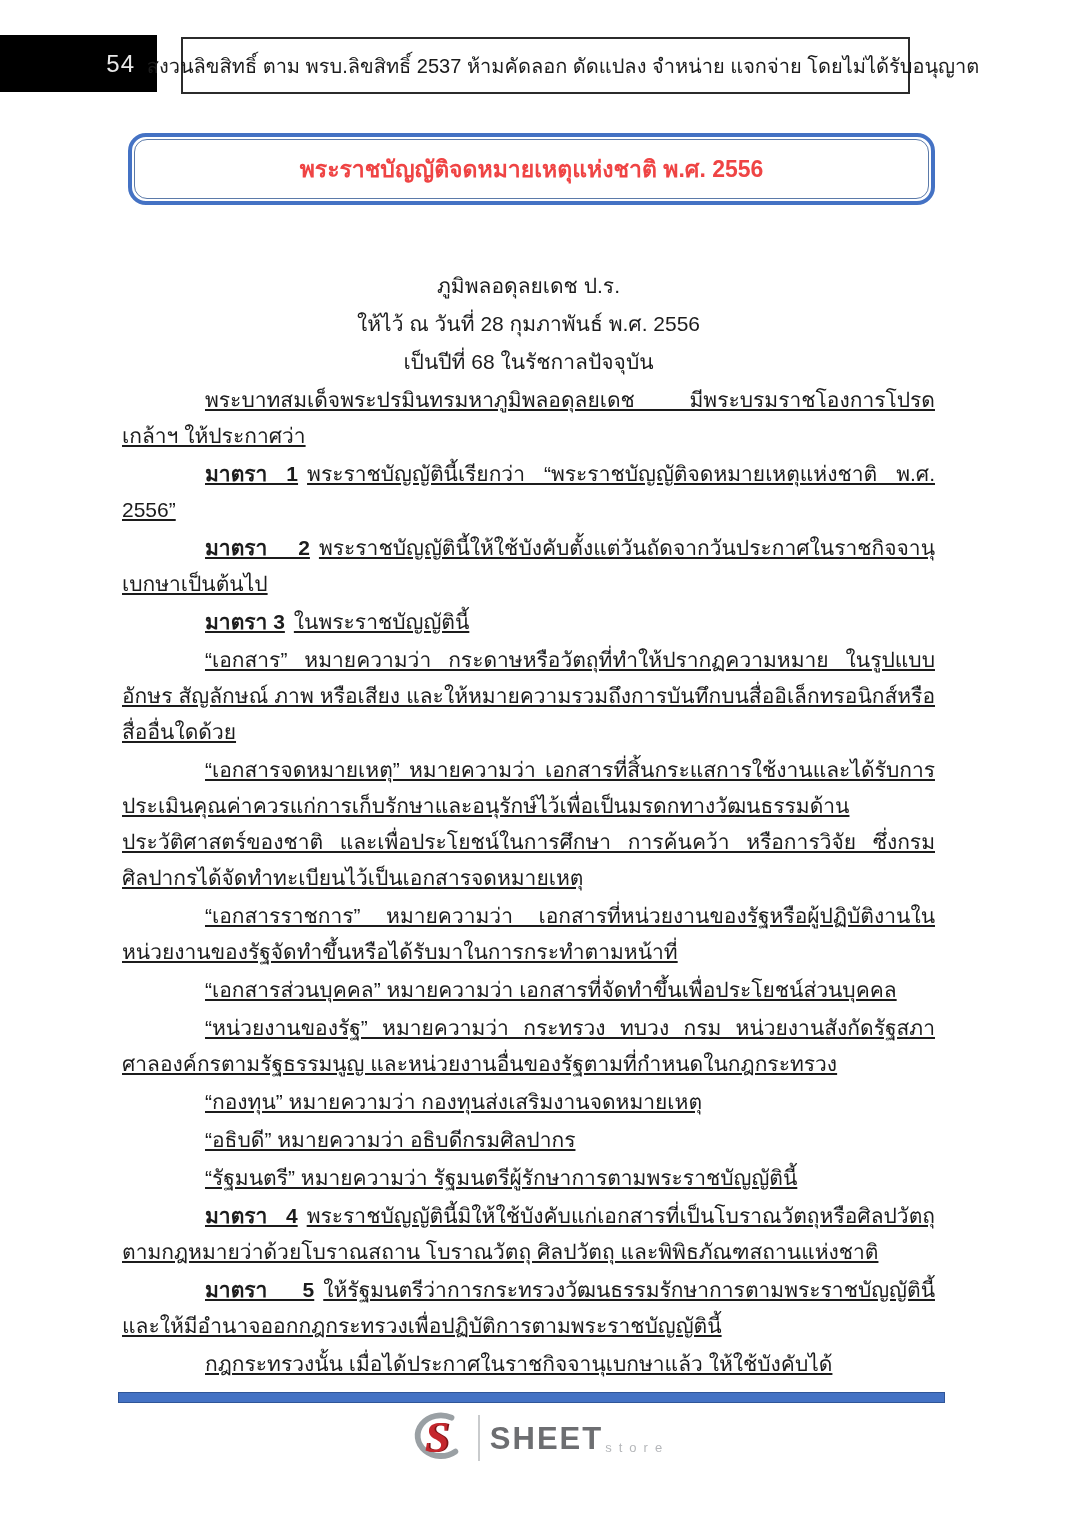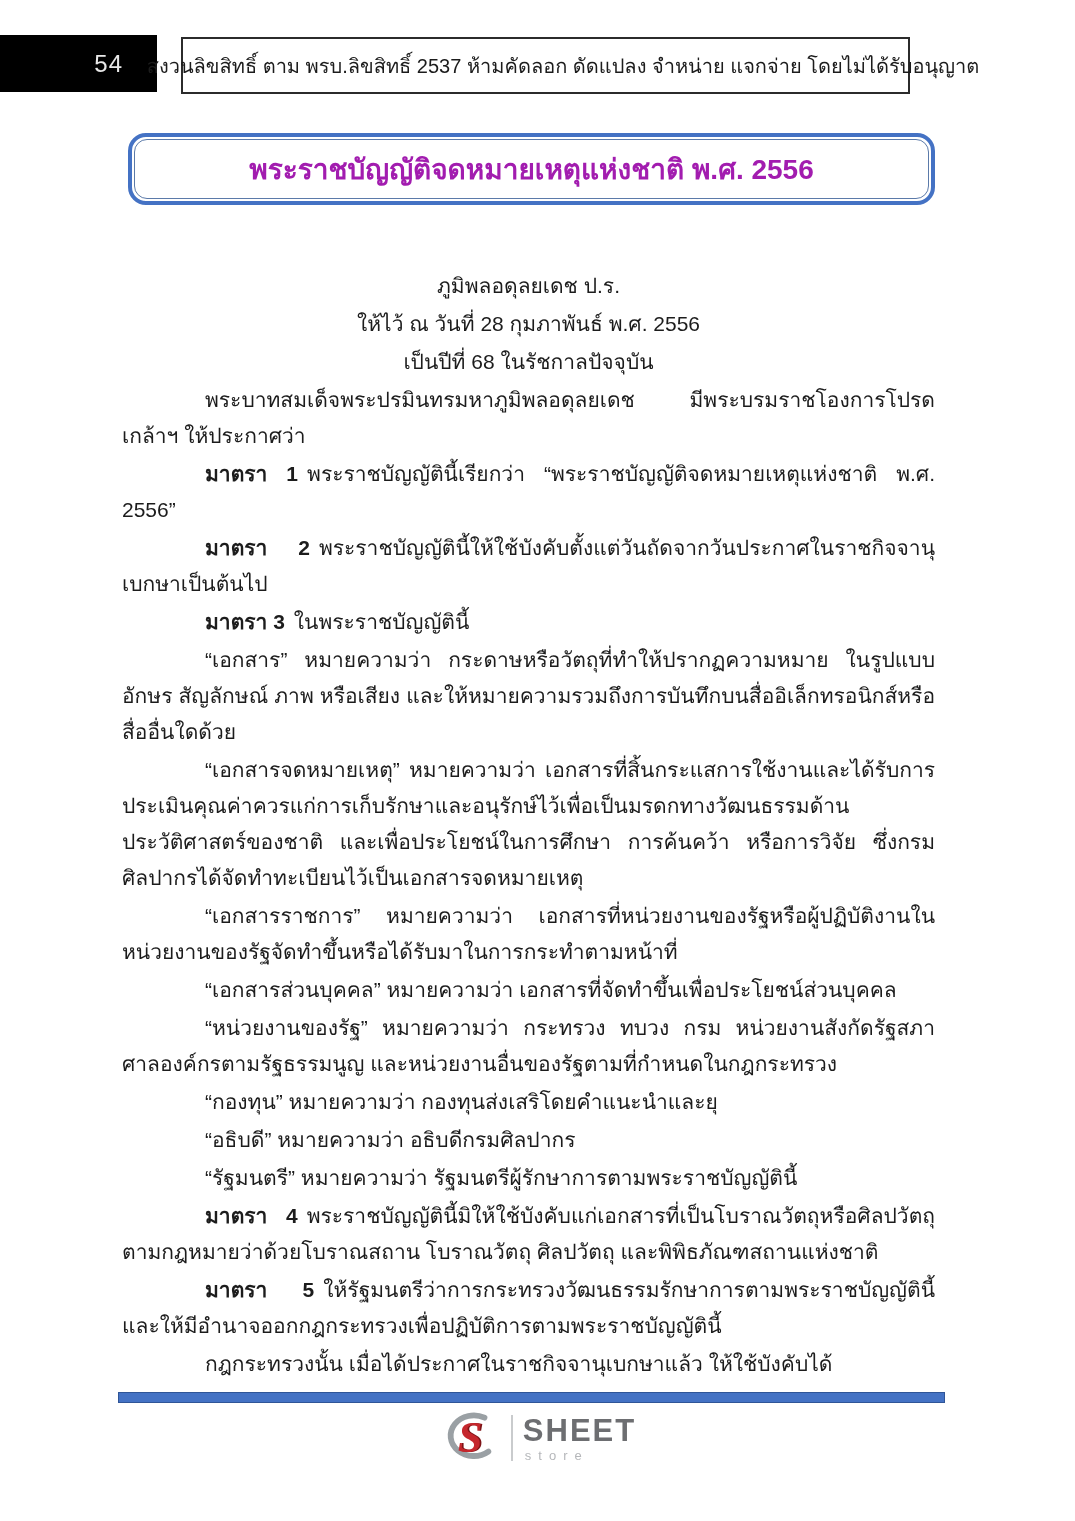--- a/index.html
+++ b/index.html
@@ -6,58 +6,58 @@
   body{
     width:1075px;height:1521px;position:relative;background:#ffffff;
     font-family:"Liberation Sans","DejaVu Sans",sans-serif;color:#1c1c1c;
     overflow:hidden;
   }
   
   .page-num-box{
     position:absolute;left:0;top:35px;width:157px;height:57px;background:#000;
     display:flex;align-items:center;justify-content:flex-end;
   }
-  .page-num{color:#e8e8e8;font-size:24px;padding-right:34px;letter-spacing:1px;}
+  .page-num{color:#e8e8e8;font-size:24px;padding-right:22px;letter-spacing:1px;}
   .copyright-box{
     position:absolute;left:181px;top:37px;width:690px;height:53px;
     border:2px solid #2b2b2b;display:flex;align-items:center;justify-content:center;padding-left:35px;
   }
   .copyright-text{font-size:20px;color:#1c1c1c;white-space:nowrap;}
   
   .title-box{
     position:absolute;left:128px;top:133px;width:799px;height:64px;
     border:4px solid #4472c4;border-radius:18px;background:#fff;
   }
   .title-inner{
     position:absolute;left:2px;top:2px;right:2px;bottom:2px;
     border:1px solid #5b7aa9;border-radius:13px;
     display:flex;align-items:center;justify-content:center;
   }
-  .title-text{font-size:28px;font-weight:700;color:#a21caf;}
+  .title-text{font-size:23px;font-weight:700;color:#ef4444;}
   
   .doc-body{
     position:absolute;left:122px;top:228px;width:813px;
     font-size:21px;line-height:36px;color:#1c1c1c;margin-top:40px;
   }
   .doc-body p{margin:0 0 2px 0;text-align:justify;overflow-wrap:anywhere;}
   .doc-body p.center{text-align:center;text-indent:0;}
-  .doc-body p.ind{text-indent:83px;}
+  .doc-body p.ind{text-indent:83px;text-decoration:underline;}
   .lead{font-weight:700;padding-right:9px;}
   
   .footer-rule{
     position:absolute;left:118px;top:1392px;width:825px;height:9px;
     background:#4472c4;border:1px solid #2f5597;
   }
   .brand{
     position:absolute;left:0;top:1408px;width:1075px;height:60px;
     display:flex;align-items:center;justify-content:center;gap:10px;
   }
   .s-emblem{width:62px;height:56px;flex:0 0 auto;}
   .brand-divider{width:2px;height:46px;background:#c9cbcd;flex:0 0 auto;}
-  .brand-text{display:flex;flex-direction:column;line-height:1;}
+  .brand-text{display:flex;flex-direction:row;line-height:1;align-items:flex-end;}
   .brand-name{font-size:31px;font-weight:700;color:#6d6e71;letter-spacing:2px;}
   .brand-sub{font-size:13px;color:#b5b7ba;letter-spacing:7px;margin-top:3px;padding-left:2px;}
 </style>
 </head>
 <body>
 
 <div class="page-num-box">
   <span class="page-num">54</span>
 </div>
 <div class="copyright-box">
@@ -76,21 +76,21 @@
   <p class="center"><span>เป็นปีที่ 68 ในรัชกาลปัจจุบัน</span></p>
   <p class="ind"><span>พระบาทสมเด็จพระปรมินทรมหาภูมิพลอดุลยเดช มีพระบรมราชโองการโปรดเกล้าฯ ให้ประกาศว่า</span></p>
   <p class="ind"><span class="lead">มาตรา 1</span><span>พระราชบัญญัตินี้เรียกว่า “พระราชบัญญัติจดหมายเหตุแห่งชาติ พ.ศ. 2556”</span></p>
   <p class="ind"><span class="lead">มาตรา 2</span><span>พระราชบัญญัตินี้ให้ใช้บังคับตั้งแต่วันถัดจากวันประกาศในราชกิจจานุเบกษาเป็นต้นไป</span></p>
   <p class="ind"><span class="lead">มาตรา 3</span><span>ในพระราชบัญญัตินี้</span></p>
   <p class="ind"><span>“เอกสาร” หมายความว่า กระดาษหรือวัตถุที่ทำให้ปรากฏความหมาย ในรูปแบบอักษร สัญลักษณ์ ภาพ หรือเสียง และให้หมายความรวมถึงการบันทึกบนสื่ออิเล็กทรอนิกส์หรือสื่ออื่นใดด้วย</span></p>
   <p class="ind"><span>“เอกสารจดหมายเหตุ” หมายความว่า เอกสารที่สิ้นกระแสการใช้งานและได้รับการประเมินคุณค่าควรแก่การเก็บรักษาและอนุรักษ์ไว้เพื่อเป็นมรดกทางวัฒนธรรมด้านประวัติศาสตร์ของชาติ และเพื่อประโยชน์ในการศึกษา การค้นคว้า หรือการวิจัย ซึ่งกรมศิลปากรได้จัดทำทะเบียนไว้เป็นเอกสารจดหมายเหตุ</span></p>
   <p class="ind"><span>“เอกสารราชการ” หมายความว่า เอกสารที่หน่วยงานของรัฐหรือผู้ปฏิบัติงานในหน่วยงานของรัฐจัดทำขึ้นหรือได้รับมาในการกระทำตามหน้าที่</span></p>
   <p class="ind"><span>“เอกสารส่วนบุคคล” หมายความว่า เอกสารที่จัดทำขึ้นเพื่อประโยชน์ส่วนบุคคล</span></p>
   <p class="ind"><span>“หน่วยงานของรัฐ” หมายความว่า กระทรวง ทบวง กรม หน่วยงานสังกัดรัฐสภา ศาลองค์กรตามรัฐธรรมนูญ และหน่วยงานอื่นของรัฐตามที่กำหนดในกฎกระทรวง</span></p>
-  <p class="ind"><span>“กองทุน” หมายความว่า กองทุนส่งเสริโดยคำแนะนำและยุ</span></p>
+  <p class="ind"><span>“กองทุน” หมายความว่า กองทุนส่งเสริมงานจดหมายเหตุ</span></p>
   <p class="ind"><span>“อธิบดี” หมายความว่า อธิบดีกรมศิลปากร</span></p>
   <p class="ind"><span>“รัฐมนตรี” หมายความว่า รัฐมนตรีผู้รักษาการตามพระราชบัญญัตินี้</span></p>
   <p class="ind"><span class="lead">มาตรา 4</span><span>พระราชบัญญัตินี้มิให้ใช้บังคับแก่เอกสารที่เป็นโบราณวัตถุหรือศิลปวัตถุตามกฎหมายว่าด้วยโบราณสถาน โบราณวัตถุ ศิลปวัตถุ และพิพิธภัณฑสถานแห่งชาติ</span></p>
   <p class="ind"><span class="lead">มาตรา 5</span><span>ให้รัฐมนตรีว่าการกระทรวงวัฒนธรรมรักษาการตามพระราชบัญญัตินี้ และให้มีอำนาจออกกฎกระทรวงเพื่อปฏิบัติการตามพระราชบัญญัตินี้</span></p>
   <p class="ind"><span>กฎกระทรวงนั้น เมื่อได้ประกาศในราชกิจจานุเบกษาแล้ว ให้ใช้บังคับได้</span></p>
 </div>
 
 <div class="footer-rule"></div>
 
 <div class="brand">

